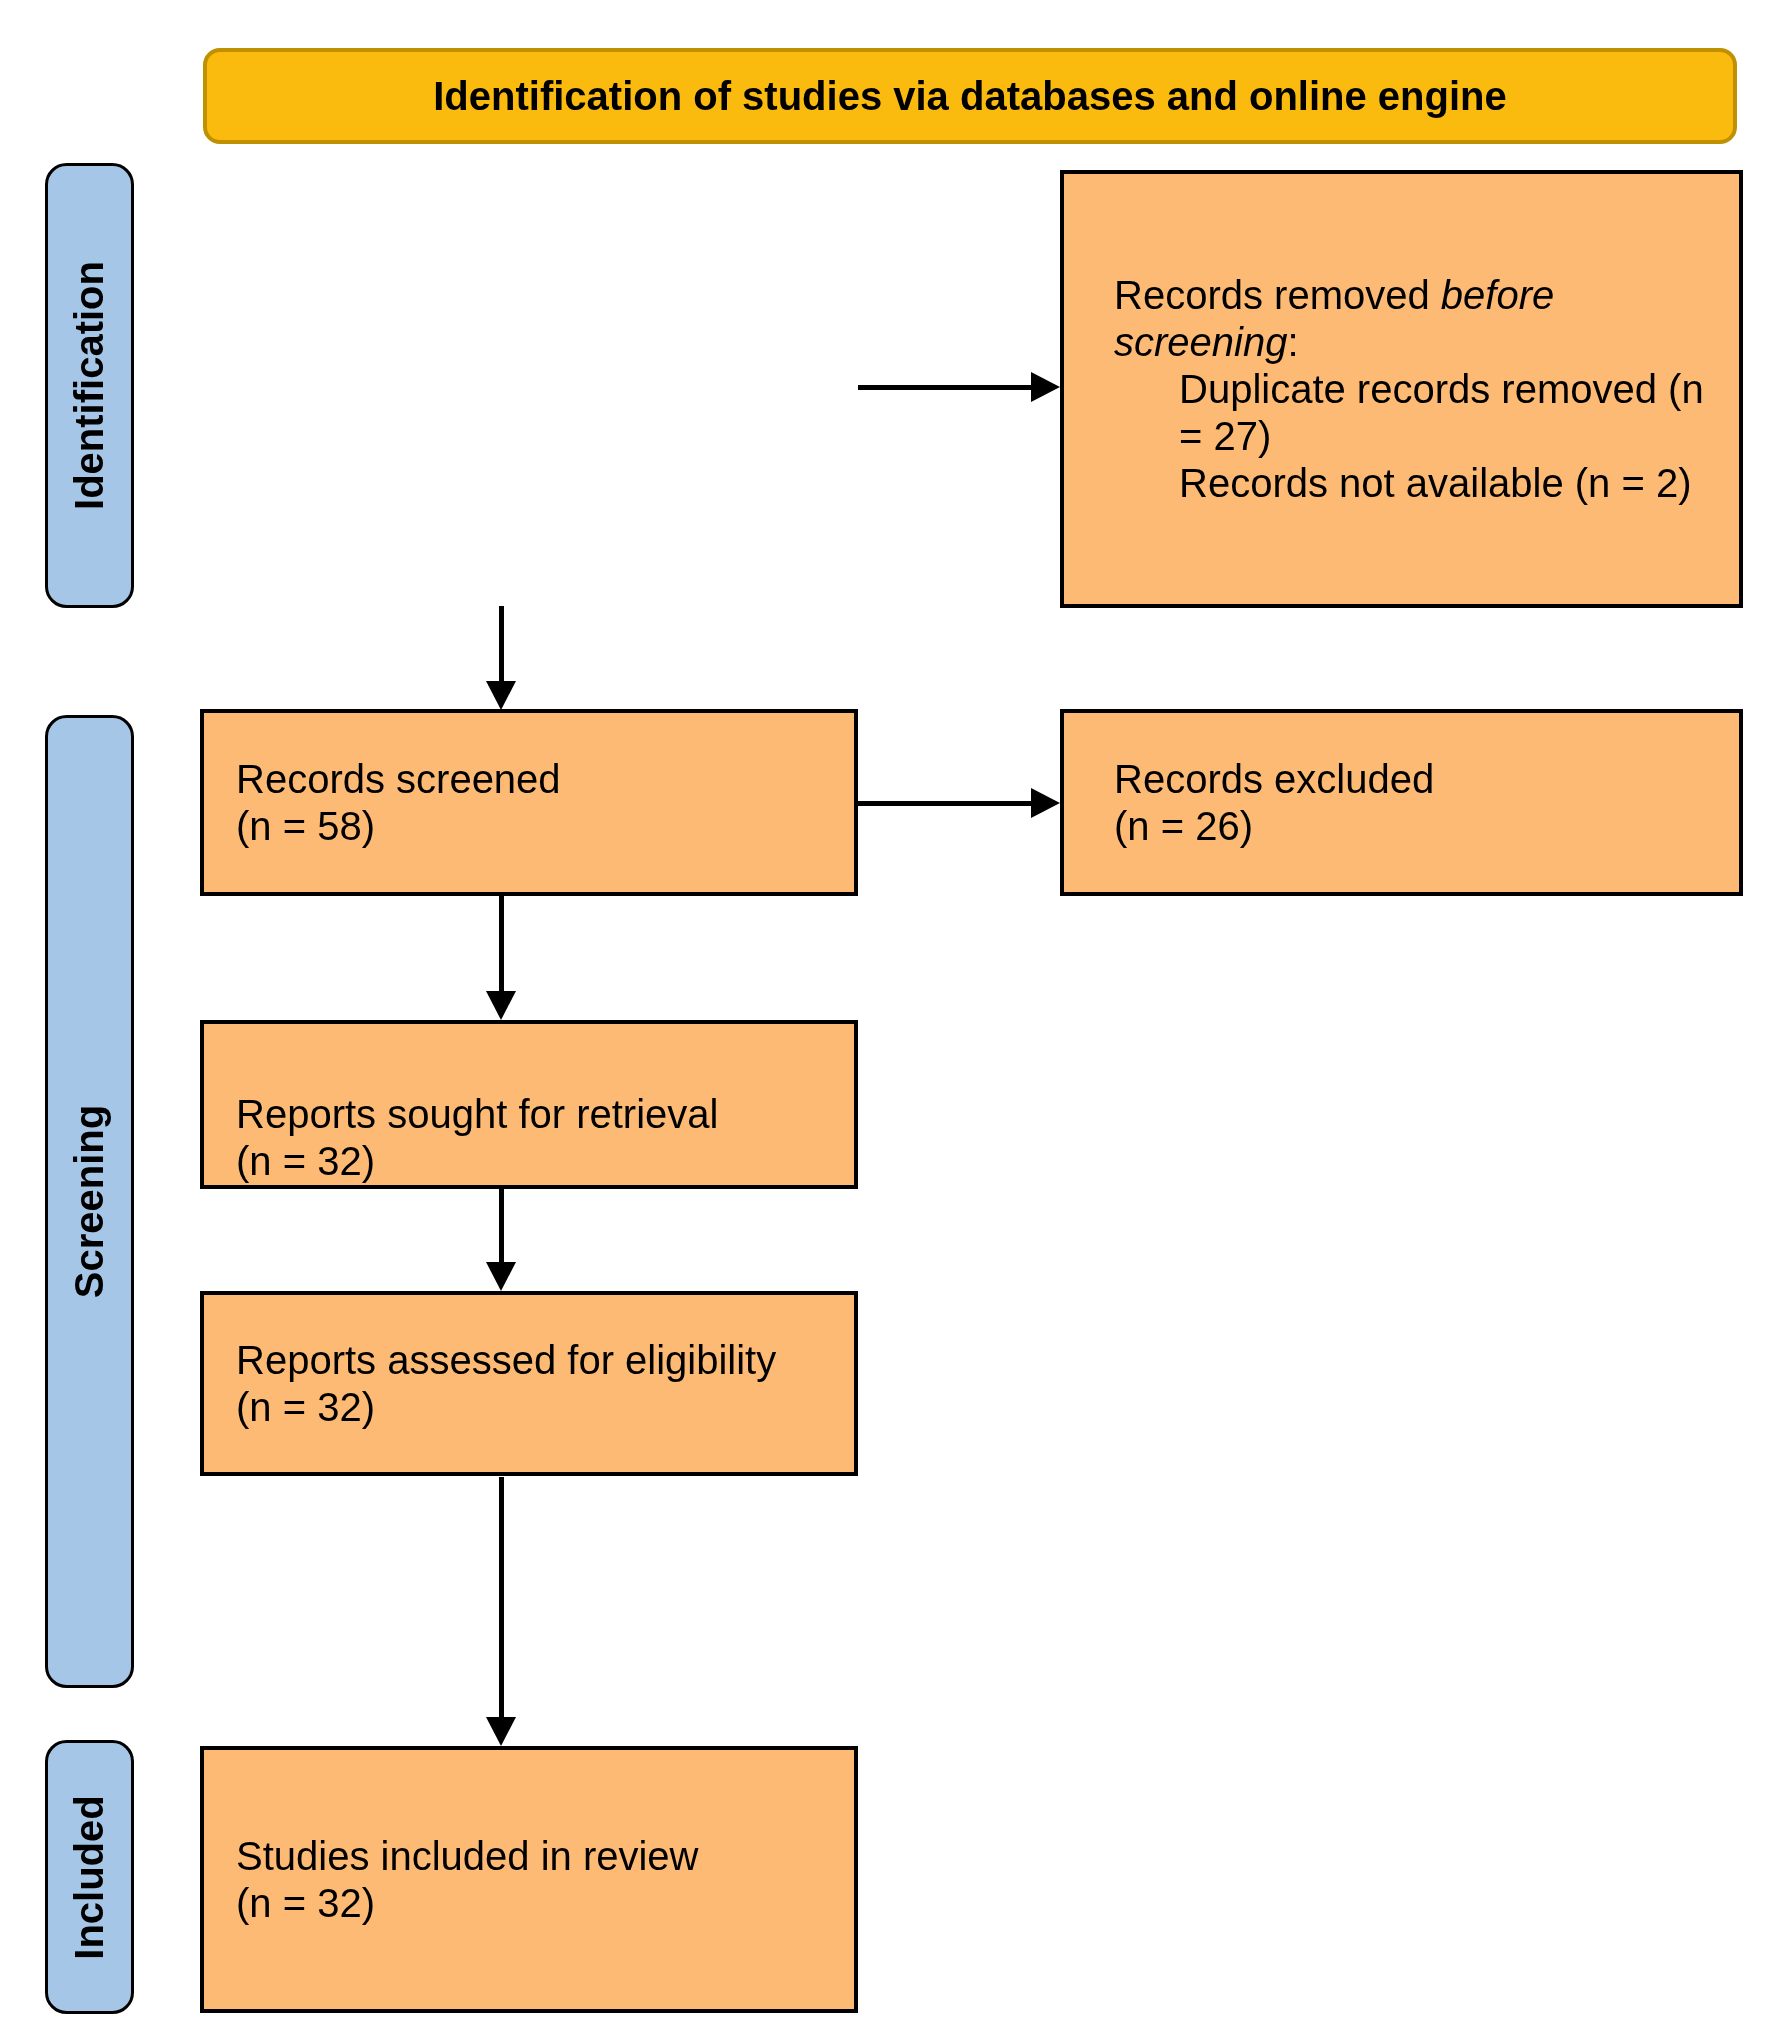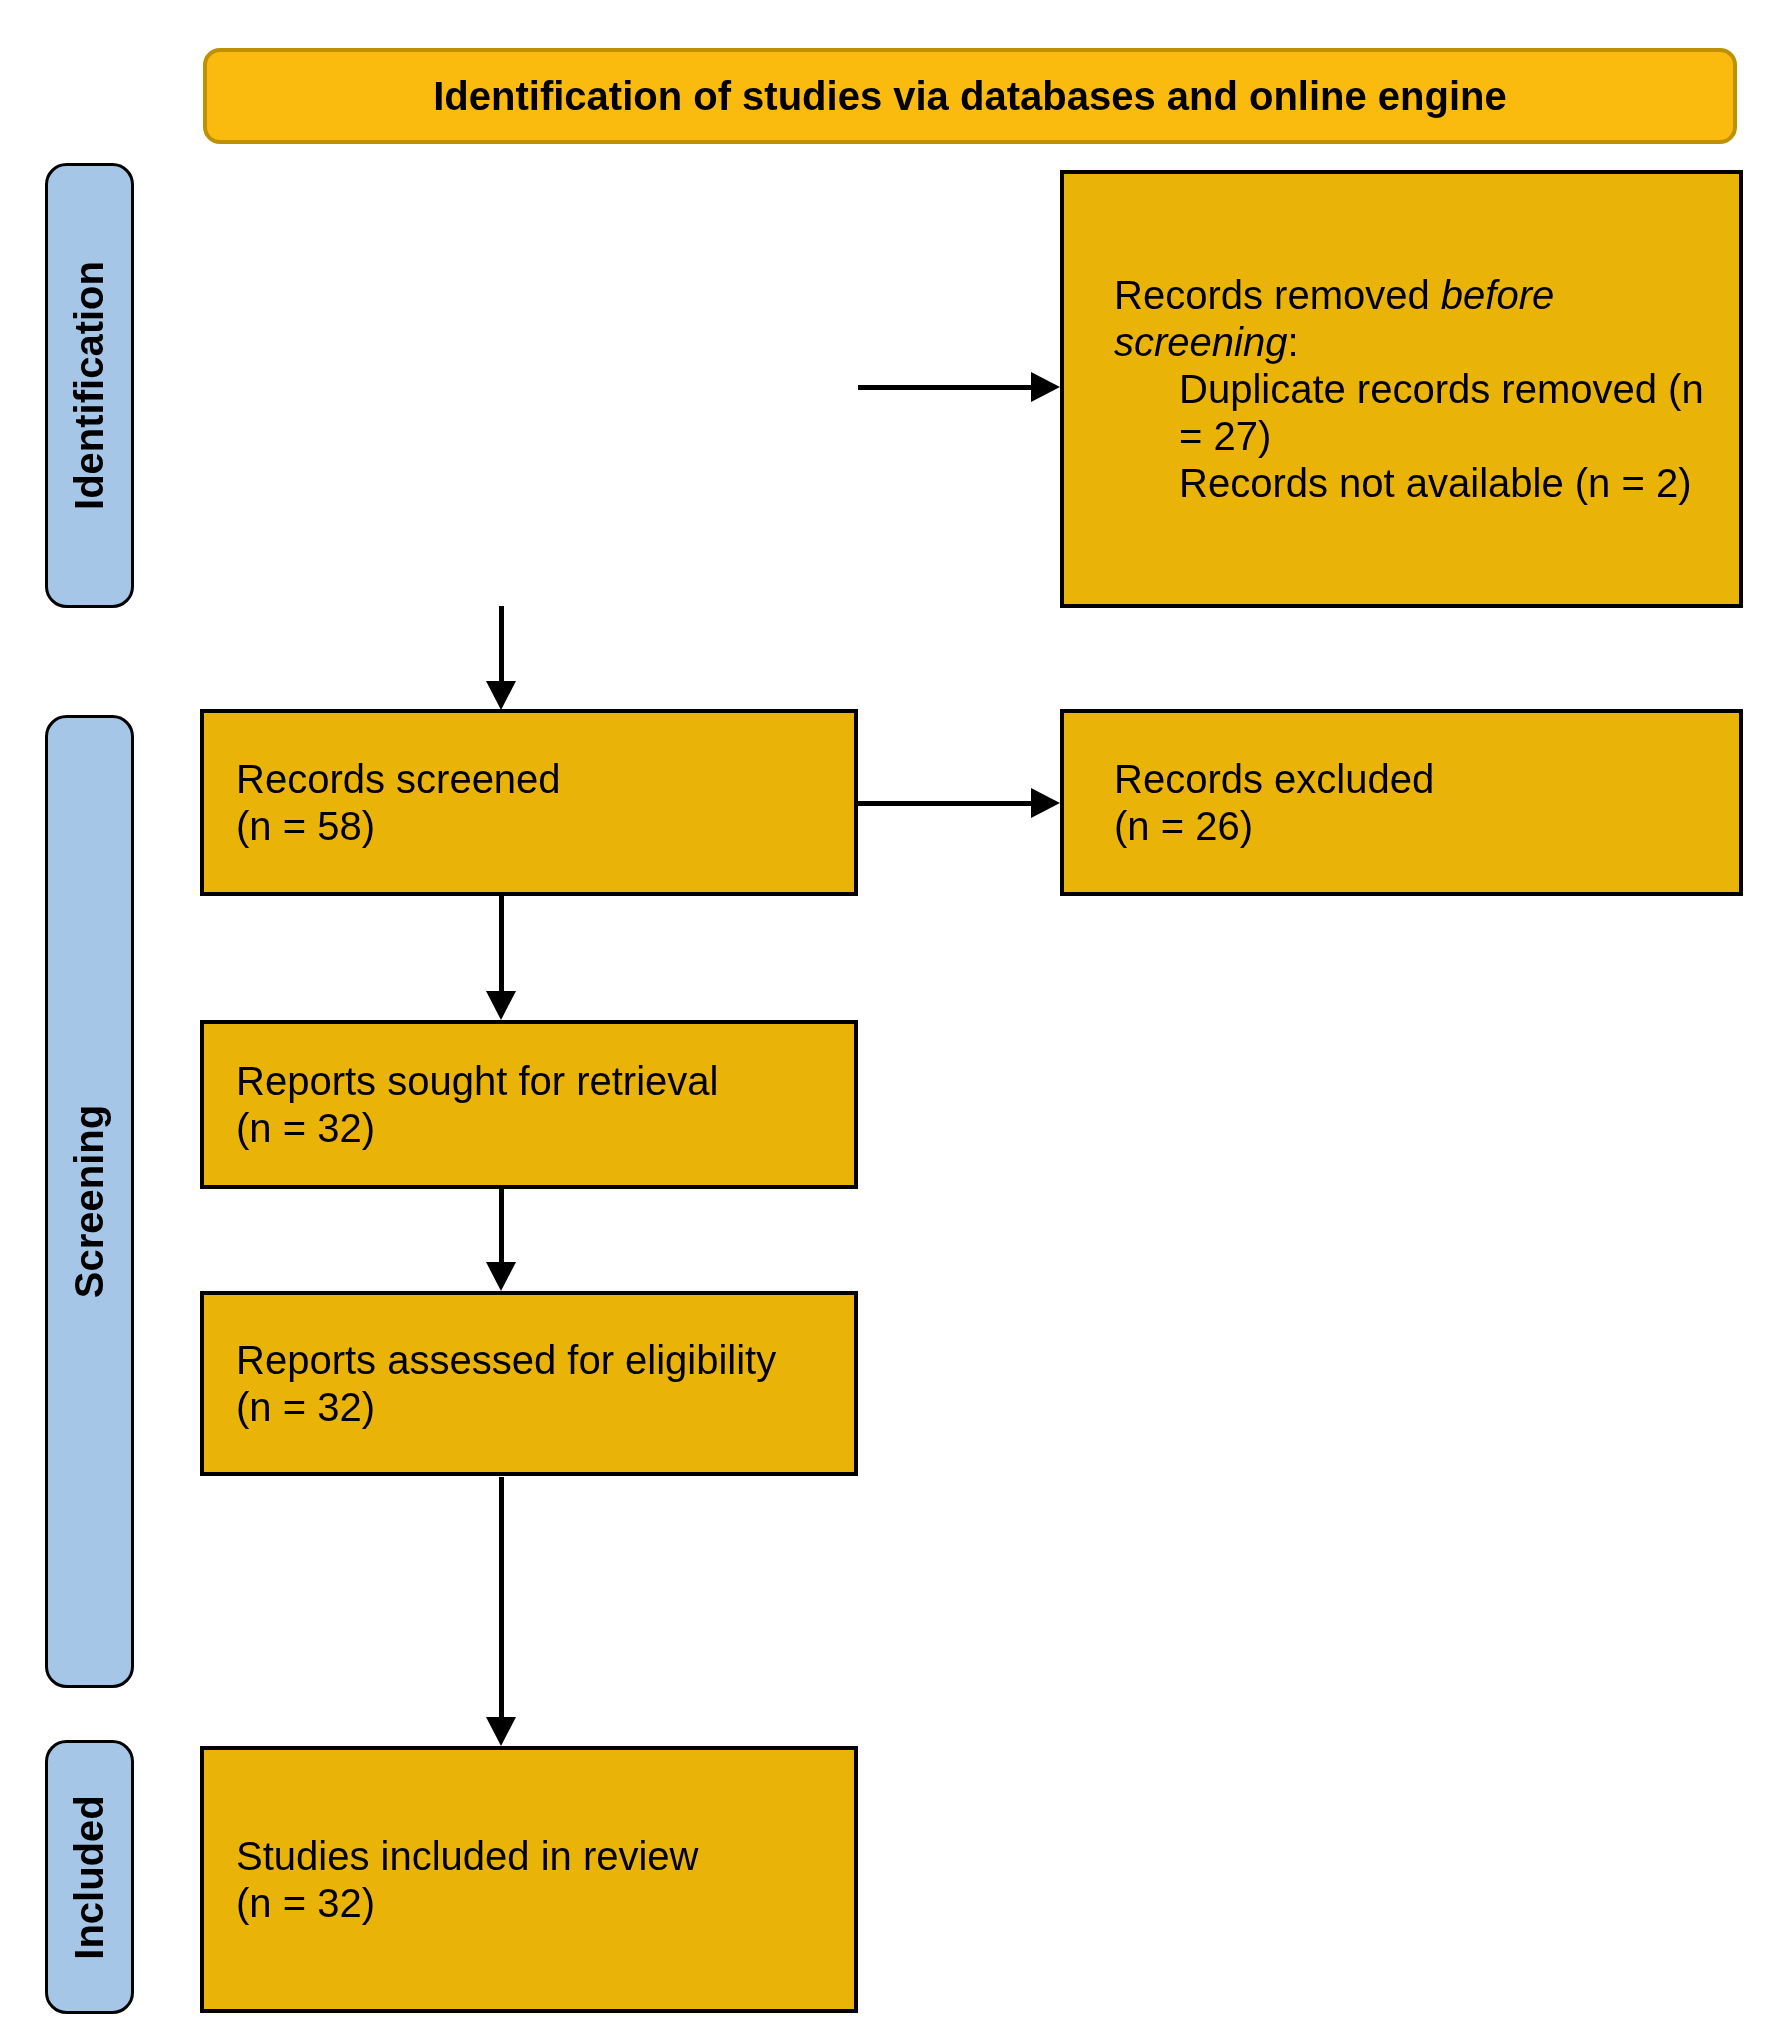--- a/index.html
+++ b/index.html
@@ -57,32 +57,32 @@
     font-weight: bold;
   }
   .bar-identification { top: 147px;  height: 445px;  }
   .bar-screening      { top: 699px;  height: 973px; }
   .bar-included       { top: 1724px; height: 274px;  }
 
   
   .box {
     position: absolute;
     box-sizing: border-box;
-    background: #eab308;
+    background: #fdba74;
     border: 4.3px solid #000000;
     display: flex;
     align-items: center;
   }
   .col1 { left: 200px;  width: 658px; }
   .col2 { left: 1060px; width: 683px; }
   .box-identified { top: 155px;  height: 435px; }
   .box-removed    { top: 154px;  height: 438px; }
   .box-screened   { top: 693px;  height: 187px; }
   .box-excluded   { top: 693px;  height: 187px; }
-  .box-sought     { top: 1004px; height: 169px; }
+  .box-sought     { top: 1004px; height: 169px; align-items: flex-end; }
   .box-assessed   { top: 1275px; height: 185px; }
   .box-included   { top: 1730px; height: 267px; }
 
   .box .content {
     font-size: 40px;
     line-height: 47px;
   }
   .col1 .content { padding-left: 32px; padding-right: 17px; }
   .col2 .content { padding-left: 50px; padding-right: 20px; }
   .content .indent { margin-left: 65px; }

